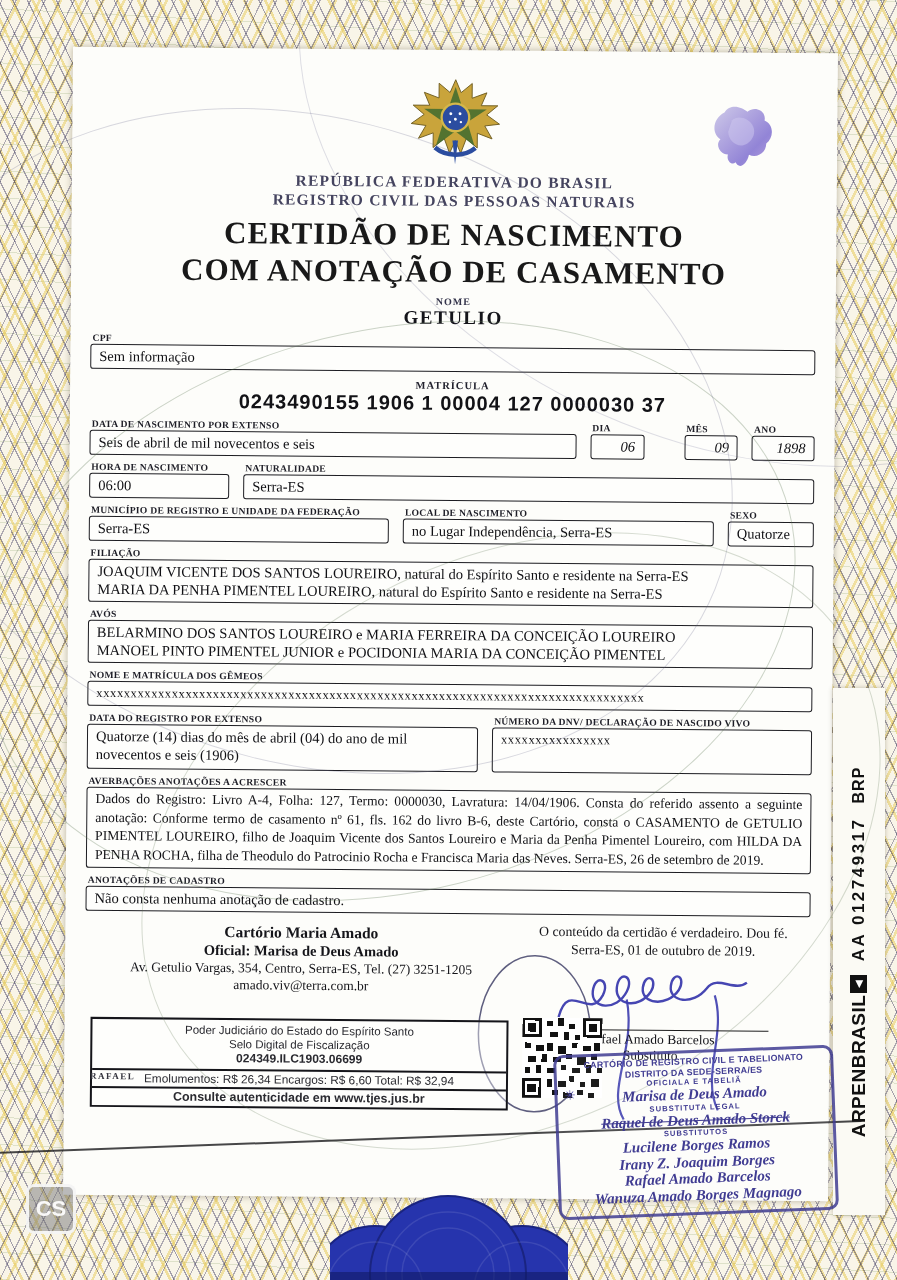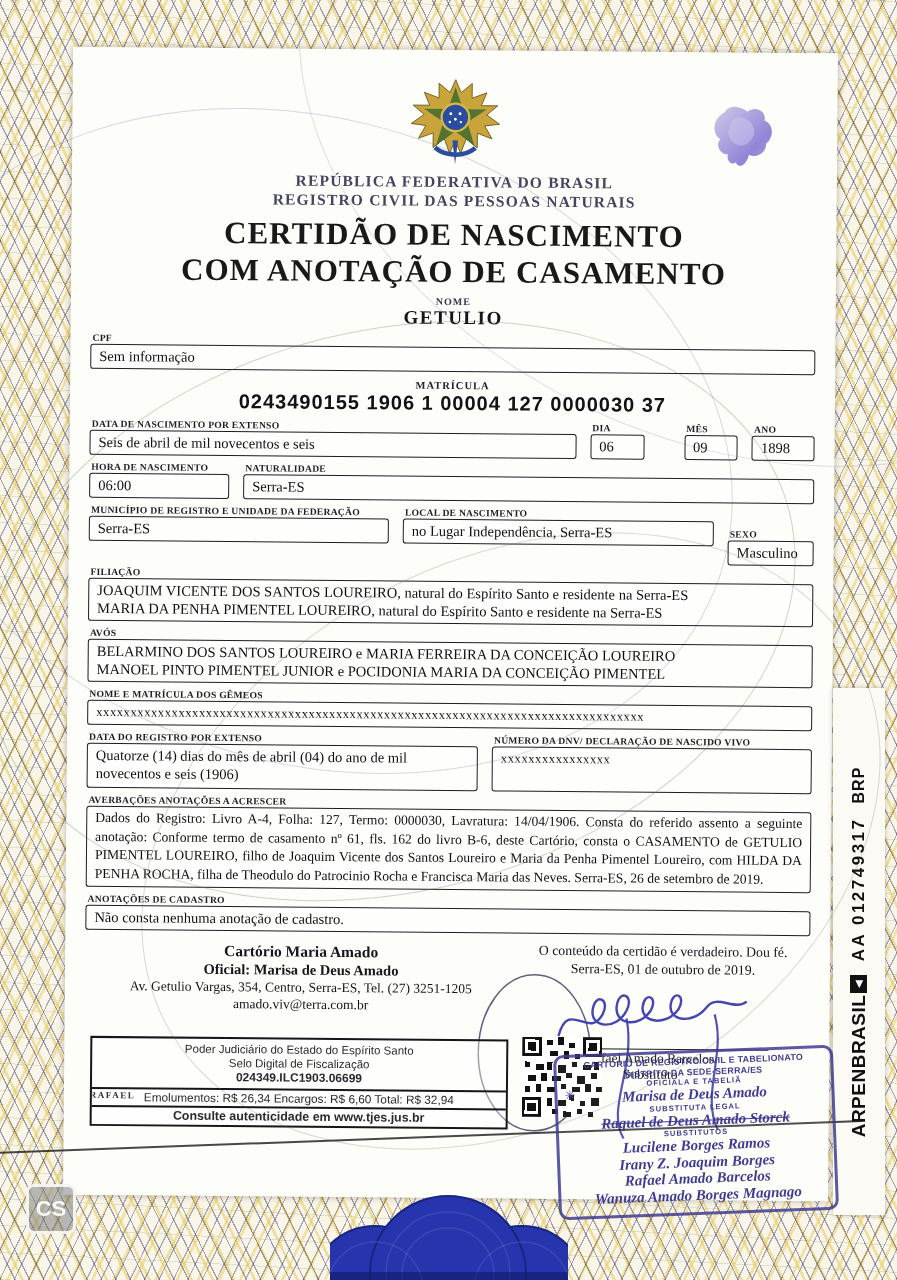--- a/index.html
+++ b/index.html
@@ -32,21 +32,21 @@
 
   .rep-line{ text-align:center;font-weight:bold;font-size:15.5px;letter-spacing:1.2px;color:#45445f;line-height:19px;}
   .title-line{text-align:center;font-weight:bold;font-size:31px;letter-spacing:1px;color:#191919;line-height:37px;margin-top:6px;}
   .nome-label{text-align:center;font-weight:bold;font-size:10px;letter-spacing:1px;color:#33334a;margin-top:6px;}
   .nome-value{text-align:center;font-weight:bold;font-size:19px;letter-spacing:1.5px;color:#14141a;}
 
   .f-label{font-weight:bold;font-size:9.6px;letter-spacing:.25px;color:#1d1d26;margin:6px 0 1px 2px;line-height:11px;white-space:nowrap;}
   .f-box{border:1.7px solid #1d1d22;border-radius:3px;padding:2px 8px 3px 8px;font-size:14.5px;line-height:18px;color:#101014;background:rgba(255,255,255,0.35);}
   .row{display:flex;gap:14px;}
   .grow{flex:1 1 auto;min-width:0;}
-  .center-txt{text-align:left;}
+  .center-txt{text-align:right;font-style:italic;}
   .matricula-label{text-align:center;font-weight:bold;font-size:10.5px;letter-spacing:1px;margin-top:8px;color:#22222e;}
   .matricula-value{text-align:center;font-family:"Liberation Sans",sans-serif;font-weight:bold;font-size:20px;letter-spacing:1px;color:#121216;line-height:24px;}
   .xrow{font-size:12.5px;letter-spacing:.6px;overflow:hidden;white-space:nowrap;}
   .averb{font-size:13.6px;line-height:18.5px;text-align:justify;}
   .averb b{font-weight:normal;}
 
   .bottom-grid{position:relative;height:215px;margin-top:8px;}
   .cartorio{position:absolute;left:26px;top:2px;width:380px;text-align:center;}
   .cartorio .l1{font-weight:bold;font-size:15.5px;line-height:19px;}
   .cartorio .l2{font-weight:bold;font-size:14.5px;line-height:18px;}
@@ -184,23 +184,23 @@
 
     <div class="row">
       <div style="width:300px;">
         <div class="f-label">MUNICÍPIO DE REGISTRO E UNIDADE DA FEDERAÇÃO</div>
         <div class="f-box">Serra-ES</div>
       </div>
       <div class="grow">
         <div class="f-label">LOCAL DE NASCIMENTO</div>
         <div class="f-box">no Lugar Independência, Serra-ES</div>
       </div>
-      <div style="width:86px;margin-top:19px;">
+      <div style="width:86px;">
         <div class="f-label">SEXO</div>
-        <div class="f-box">Masculino</div>
+        <div class="f-box">Quatorze</div>
       </div>
     </div>
 
     <div class="f-label">FILIAÇÃO</div>
     <div class="f-box">
       <div>JOAQUIM VICENTE DOS SANTOS LOUREIRO, natural do Espírito Santo e residente na Serra-ES</div>
       <div>MARIA DA PENHA PIMENTEL LOUREIRO, natural do Espírito Santo e residente na Serra-ES</div>
     </div>
 
     <div class="f-label">AVÓS</div>

